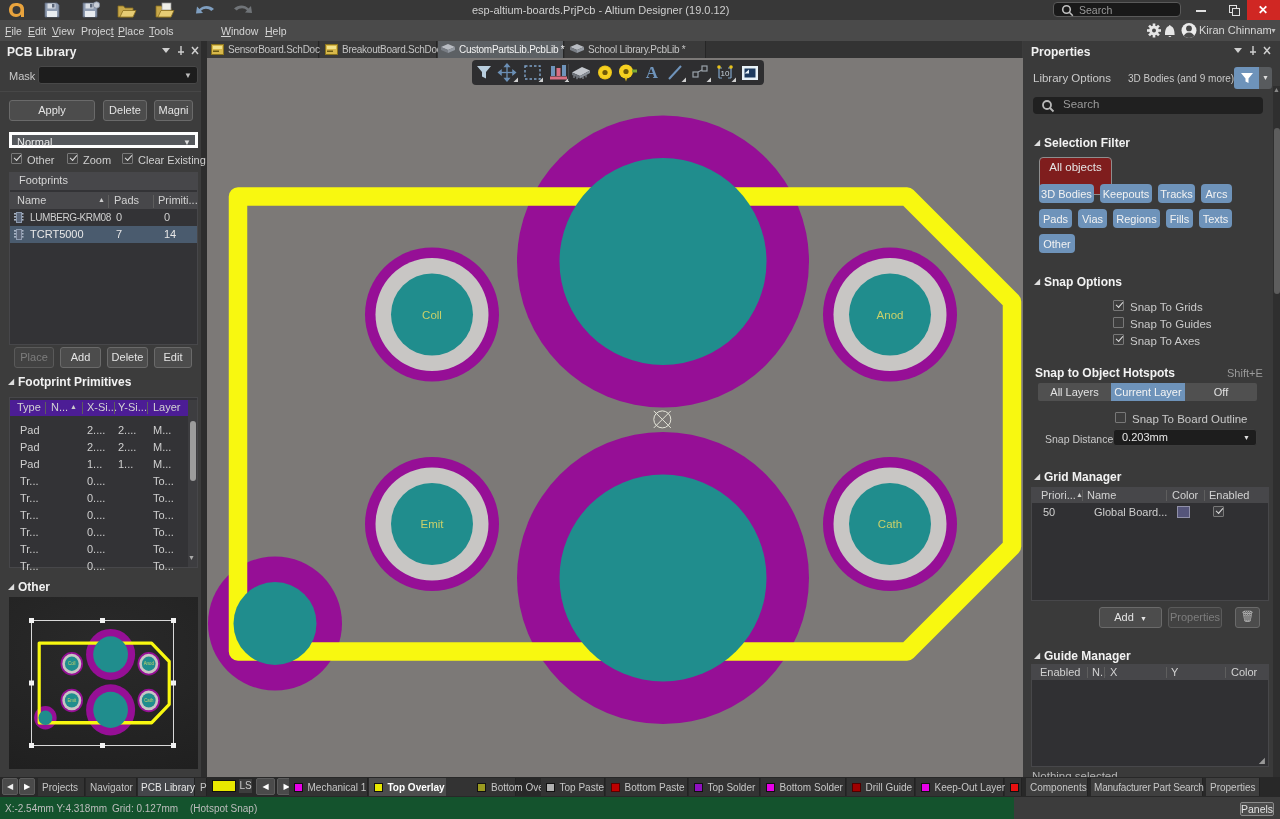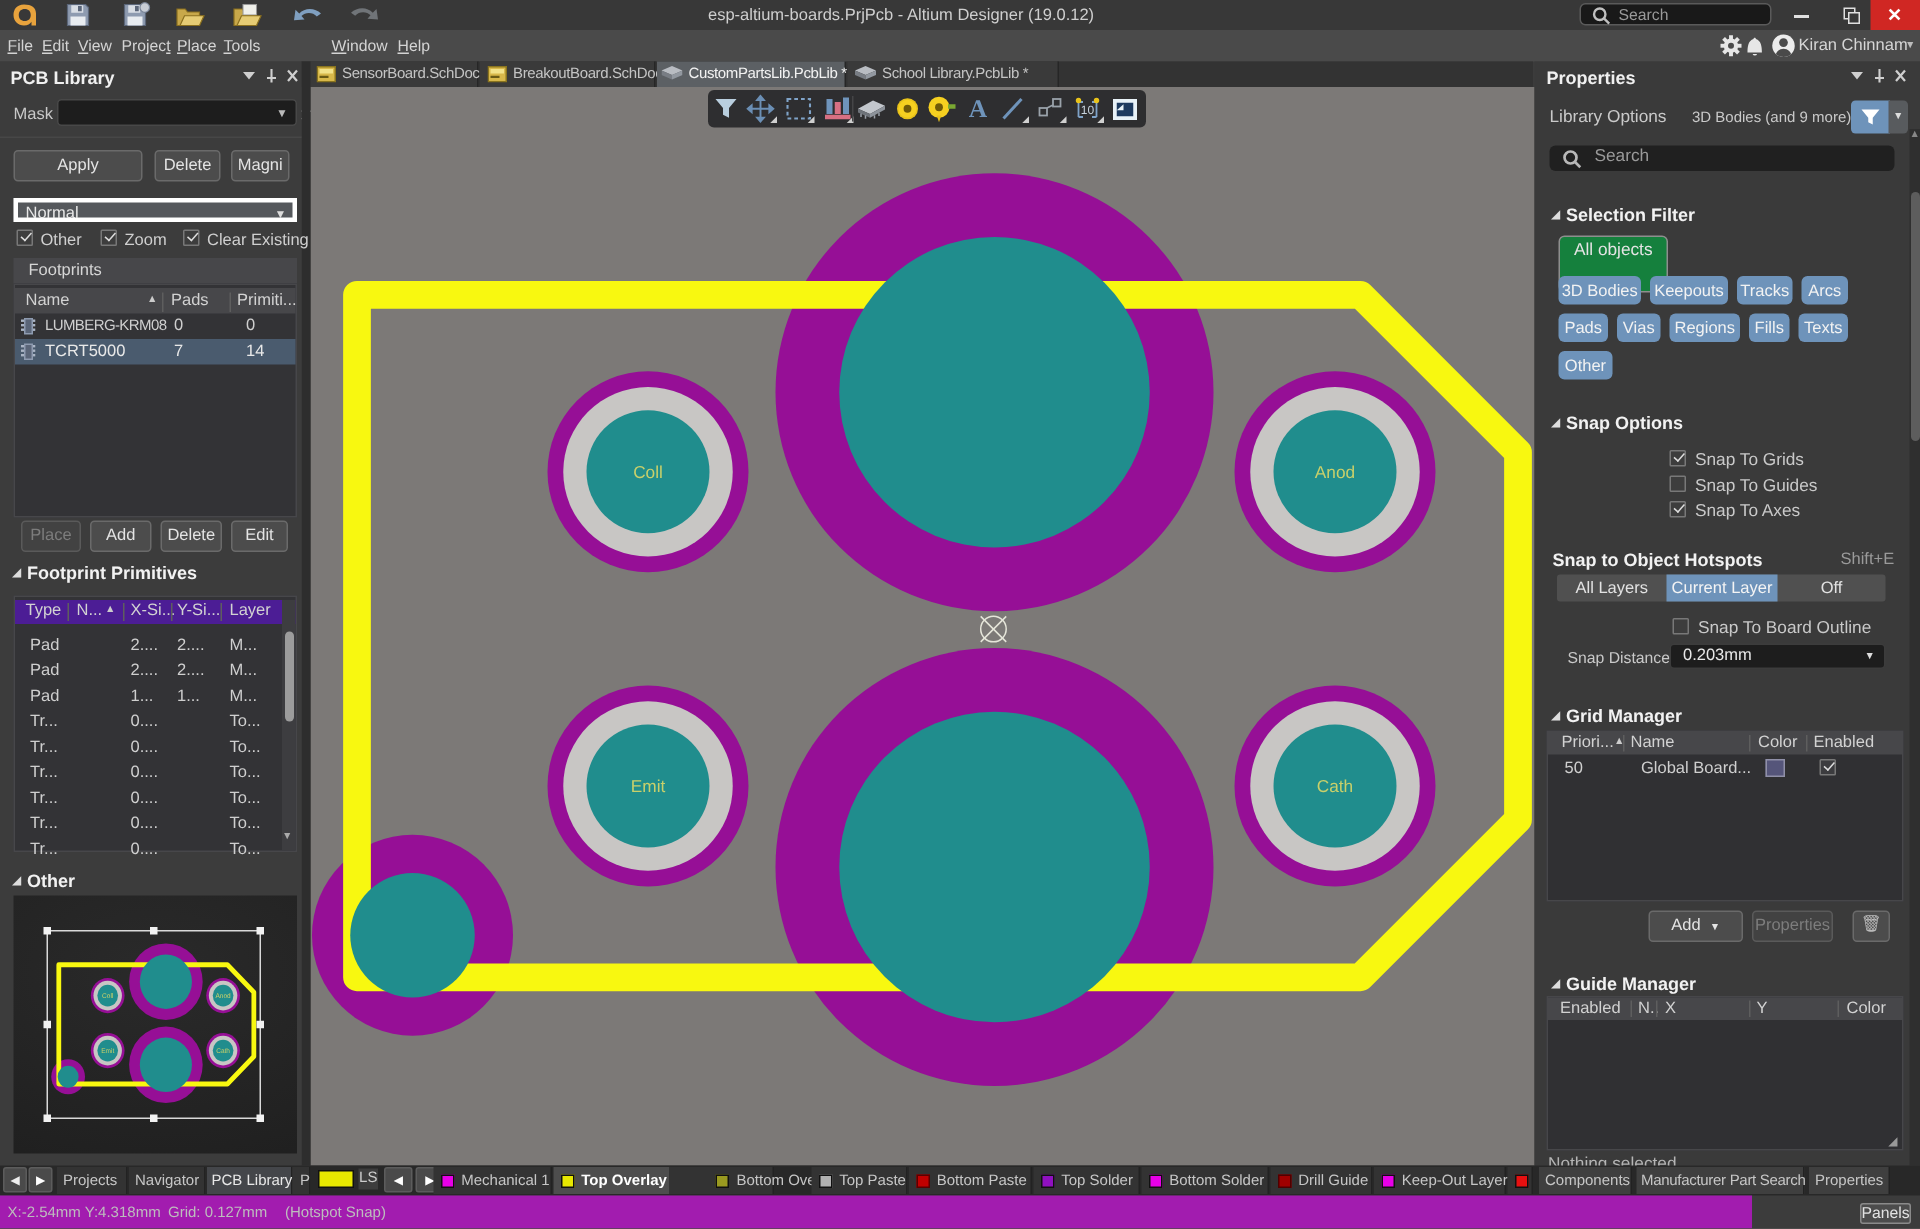--- a/index.html
+++ b/index.html
@@ -42,21 +42,21 @@
 .bluebtn { position:absolute; background:#6e93ba; border-radius:4px; color:#f2f2f2;
   font-size:11px; display:flex; align-items:center; justify-content:center; }
 
 
 #lpanel { left:0; top:41px; width:201px; height:736px; background:#3c3c3c; }
 
 #rpanel { left:1023px; top:41px; width:257px; height:736px; background:#3a3a3a; }
 
 
 #bottombar { left:0; top:777px; width:1280px; height:20px; background:#282828; }
-#statusbar { left:0; top:797px; width:1168px; height:22px; background:#a21caf; color:#bdbdbd; font-size:10.5px; }
+#statusbar { left:0; top:797px; width:1014px; height:22px; background:#14532d; color:#bdbdbd; font-size:10.5px; }
 .laytab { position:absolute; top:1px; height:18px; display:flex; align-items:center;
   font-size:10px; color:#c6c6c6; padding:0 5px; background:#333333; border-right:1px solid #222; }
 .sw { width:9px; height:9px; margin-right:5px; border:1px solid #111; }
 </style>
 </head>
 <body>
 <div id="root">
 
 <div class="abs" id="titlebar"></div>
 <div class="abs" id="titletext">esp-altium-boards.PrjPcb - Altium Designer (19.0.12)</div>
@@ -549,21 +549,21 @@
         </svg>
     <span style="position:absolute;left:30px;top:1px;color:#9a9a9a;font-size:11.5px;">Search</span>
   </div>
 
   <div class="abs" style="left:250px;top:45px;width:8px;height:691px;background:#2f2f2f;"></div>
   <div class="abs" style="left:251px;top:87px;width:6px;height:166px;background:#5d5d5d;border-radius:3px;"></div>
   <span class="abs" style="left:250px;top:45px;color:#888;font-size:7px;">▲</span>
 
   <span class="abs" style="left:11px;top:97px;color:#ddd;font-size:8px;">◢</span>
   <div class="abs sechdr" style="left:21px;top:95px;">Selection Filter</div>
-  <div class="abs" style="left:16px;top:116px;width:73px;height:38px;background:#15803d;border:1px solid #8e8e8e;border-radius:4px;color:#e4e4e4;text-align:center;line-height:19px;font-size:11.5px;">All objects</div>
+  <div class="abs" style="left:16px;top:116px;width:73px;height:38px;background:#7f1d1d;border:1px solid #8e8e8e;border-radius:4px;color:#e4e4e4;text-align:center;line-height:19px;font-size:11.5px;">All objects</div>
   <div class="bluebtn" style="left:16px;top:143px;width:55px;height:19px;">3D Bodies</div>
   <div class="bluebtn" style="left:77px;top:143px;width:52px;height:19px;">Keepouts</div>
   <div class="bluebtn" style="left:135px;top:143px;width:37px;height:19px;">Tracks</div>
   <div class="bluebtn" style="left:178px;top:143px;width:31px;height:19px;">Arcs</div>
   <div class="bluebtn" style="left:16px;top:168px;width:33px;height:19px;">Pads</div>
   <div class="bluebtn" style="left:55px;top:168px;width:29px;height:19px;">Vias</div>
   <div class="bluebtn" style="left:90px;top:168px;width:47px;height:19px;">Regions</div>
   <div class="bluebtn" style="left:143px;top:168px;width:27px;height:19px;">Fills</div>
   <div class="bluebtn" style="left:176px;top:168px;width:33px;height:19px;">Texts</div>
   <div class="bluebtn" style="left:16px;top:193px;width:36px;height:19px;">Other</div>

